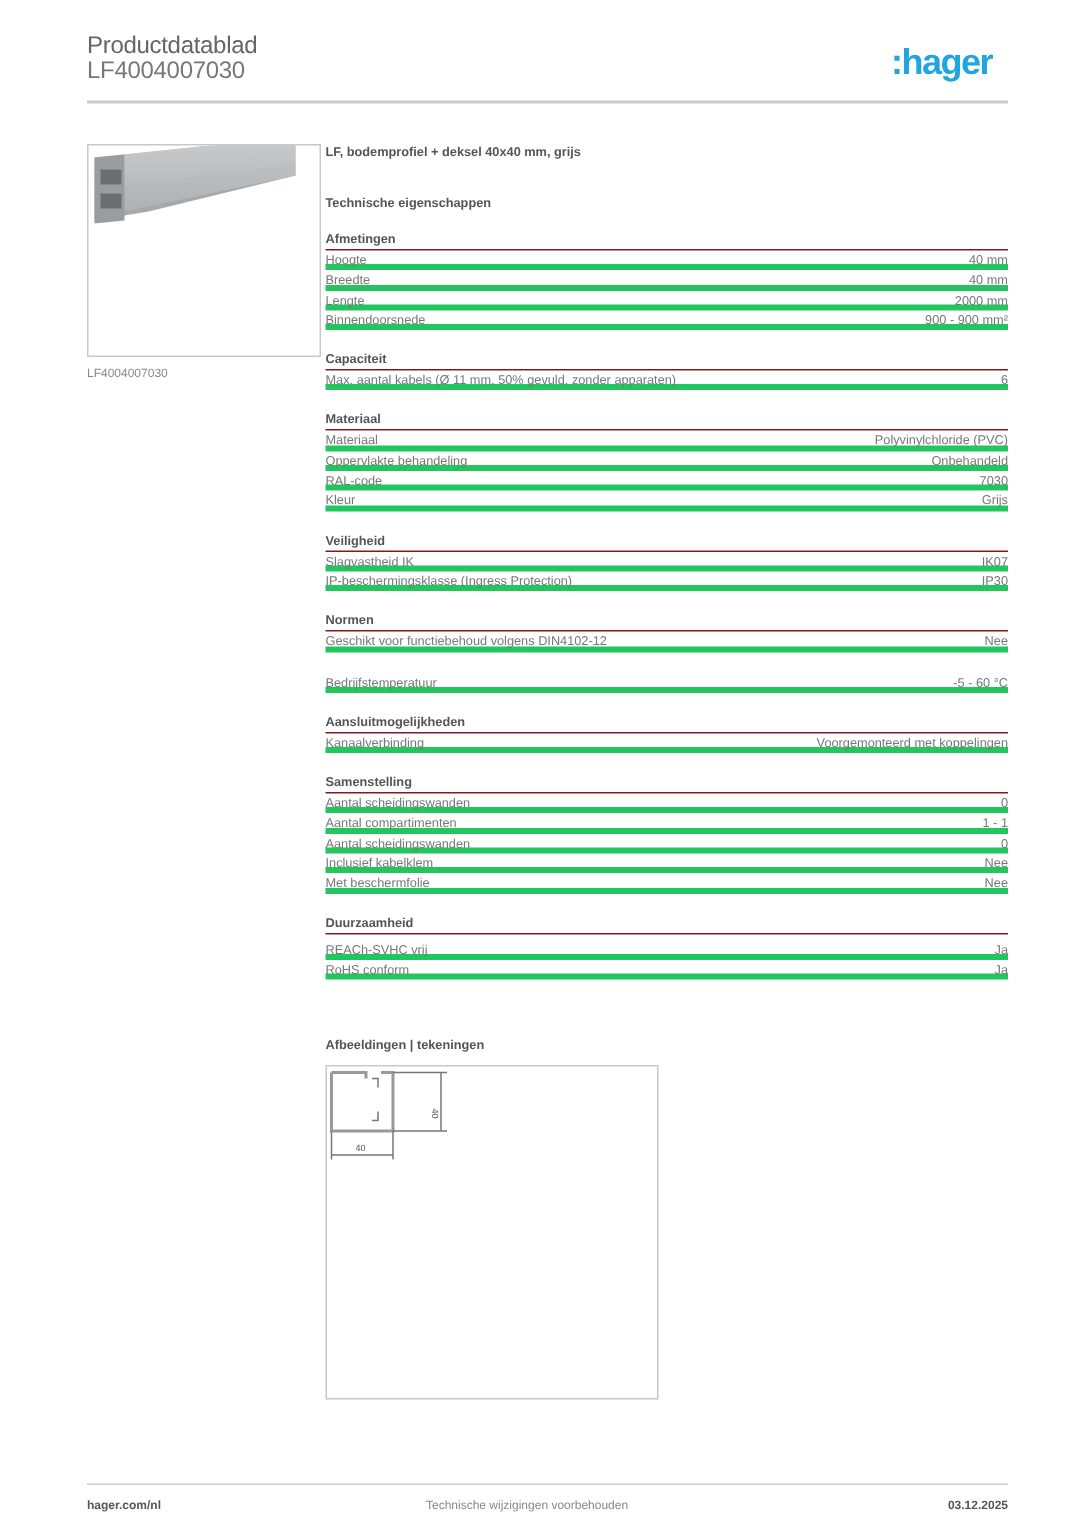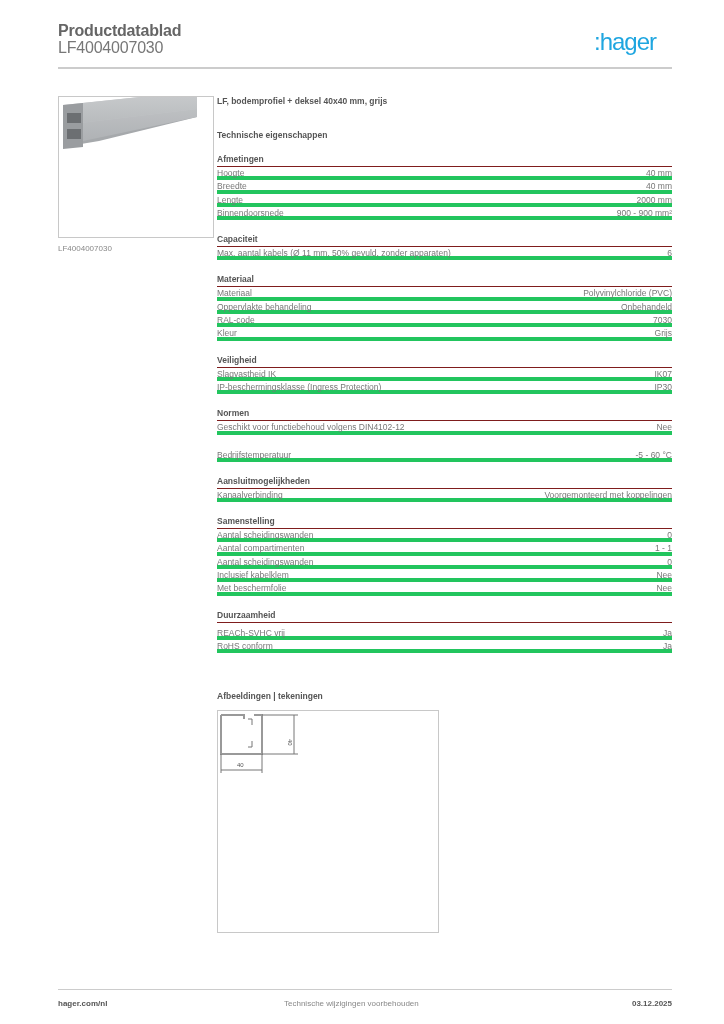--- a/index.html
+++ b/index.html
@@ -1,19 +1,19 @@
 <!DOCTYPE html>
 <html><head>
 <meta charset="utf-8">
 <style>
   html, body { margin: 0; padding: 0; background: #ffffff; }
   body { width: 724px; height: 1024px; position: relative; font-family: "Liberation Sans", sans-serif; color: #555; overflow: hidden; }
-  .header-title { position: absolute; left: 58px; top: 22px; font-size: 16px; font-weight: bold; color: #666; letter-spacing: -0.2px; }
+  .header-title { position: absolute; left: 58px; top: 22px; font-size: 16px; font-weight: normal; color: #666; letter-spacing: -0.2px; }
   .header-code { position: absolute; left: 58px; top: 39px; font-size: 16px; color: #777; letter-spacing: -0.2px; }
-  .logo { position: absolute; left: 594px; top: 28px; font-size: 24px; font-weight: normal; color: #1fa6e0; letter-spacing: -1px; }
+  .logo { position: absolute; left: 594px; top: 28px; font-size: 24px; font-weight: bold; color: #1fa6e0; letter-spacing: -1px; }
   .header-rule { position: absolute; left: 58px; top: 67px; width: 614px; height: 2px; background: #cccccc; }
 
   .product-image { position: absolute; left: 58px; top: 96px; width: 156px; height: 142px; border: 1px solid #c8c8c8; box-sizing: border-box; background: #fff; }
   .product-caption { position: absolute; left: 58px; top: 244px; font-size: 8px; color: #888; }
 
   .main { position: absolute; left: 217px; top: 96px; width: 455px; }
   .product-desc { font-size: 8.5px; font-weight: bold; color: #555; height: 10px; }
   .tech-heading { font-size: 8.5px; font-weight: bold; color: #555; margin-top: 24px; height: 10px; }
   .group { margin-top: 14px; }
   .group-title { font-size: 8.5px; font-weight: bold; color: #555; height: 11px; border-bottom: 1px solid #7f1d1d; padding-bottom: 1px; }

